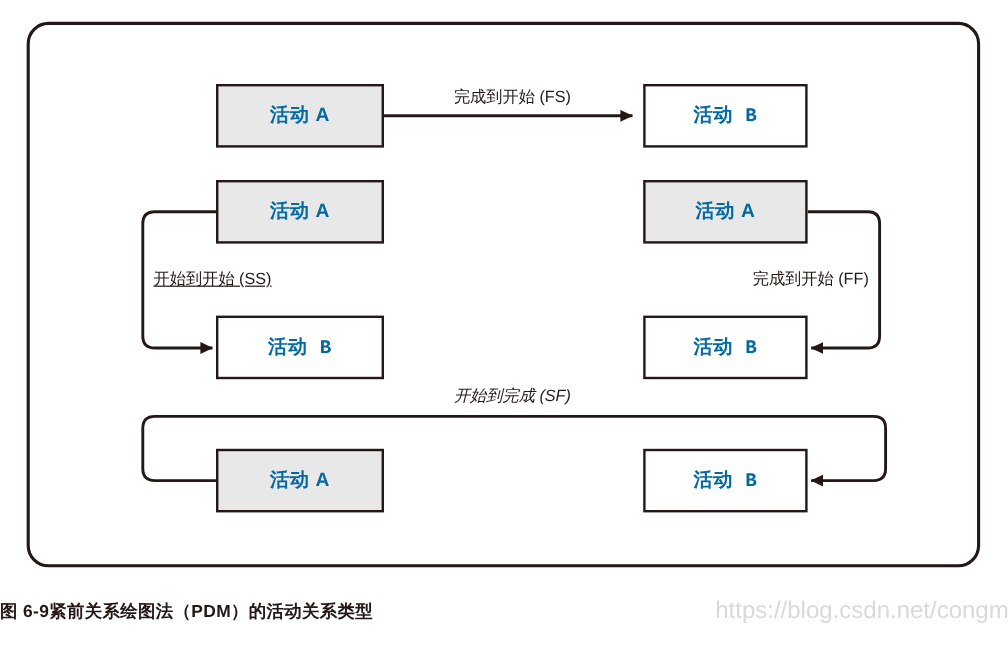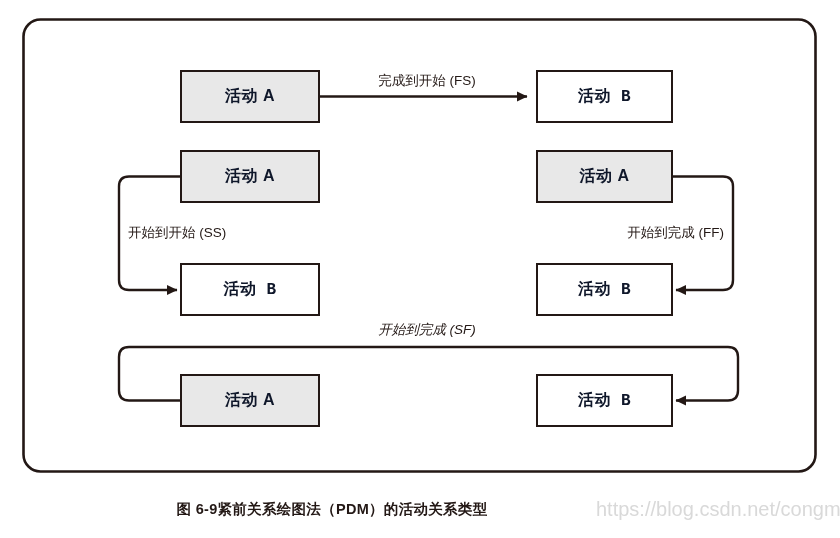--- a/index.html
+++ b/index.html
@@ -33,42 +33,42 @@
 
   .node-box {
     position: absolute;
     box-sizing: border-box;
     border: 2.5px solid #231815;
     display: flex;
     align-items: center;
     justify-content: center;
     font-size: 16px;
     font-weight: bold;
-    color: #0f172a;
+    color: #0369a1;
     letter-spacing: 0.5px;
   }
   .node-a { background: #e8e8e8; }
   .node-b { background: #ffffff; font-family: Liberation Mono, monospace; }
 
   .edge-label {
     position: absolute;
     font-size: 13.5px;
     color: #231815;
     white-space: nowrap;
     line-height: 1;
   }
   .edge-label.center { transform: translateX(-50%); }
   .edge-label.right { transform: translateX(-100%); }
 
   #caption {
     position: absolute;
     left: 0;
     top: 500px;
     width: 664px;
-    text-align: center;
+    text-align: left;
     font-size: 14.5px;
     font-weight: bold;
     color: #231815;
     letter-spacing: 0.3px;
     z-index: 4;
   }
   #watermark {
     position: absolute;
     left: 596px;
     top: 498px;
@@ -118,25 +118,25 @@
   </div>
 
   <div class="layer" id="text-layer">
 
     <div class="node-box node-a" style="left:180px; top:70px; width:140px; height:53px;">活动 A</div>
     <div class="node-box node-b" style="left:536px; top:70px; width:137px; height:53px;">活动 B</div>
     <div class="edge-label center" style="left:427px; top:74px;">完成到开始 (FS)</div>
 
     <div class="node-box node-a" style="left:180px; top:150px; width:140px; height:53px;">活动 A</div>
     <div class="node-box node-b" style="left:180px; top:263px; width:140px; height:53px;">活动 B</div>
-    <div class="edge-label" style="left:128px; top:226px;">开始到开始 (SS)</div>
+    <div class="edge-label" style="left:128px; top:226px;text-decoration:underline;">开始到开始 (SS)</div>
 
     <div class="node-box node-a" style="left:536px; top:150px; width:137px; height:53px;">活动 A</div>
     <div class="node-box node-b" style="left:536px; top:263px; width:137px; height:53px;">活动 B</div>
-    <div class="edge-label right" style="left:724px; top:226px;">开始到完成 (FF)</div>
+    <div class="edge-label right" style="left:724px; top:226px;">完成到开始 (FF)</div>
 
     <div class="node-box node-a" style="left:180px; top:374px; width:140px; height:53px;">活动 A</div>
     <div class="node-box node-b" style="left:536px; top:374px; width:137px; height:53px;">活动 B</div>
     <div class="edge-label center" style="left:427px; top:323px;font-style:italic;">开始到完成 (SF)</div>
   </div>
 
   <div id="caption">图 6-9紧前关系绘图法（PDM）的活动关系类型</div>
 
 </div>
 

